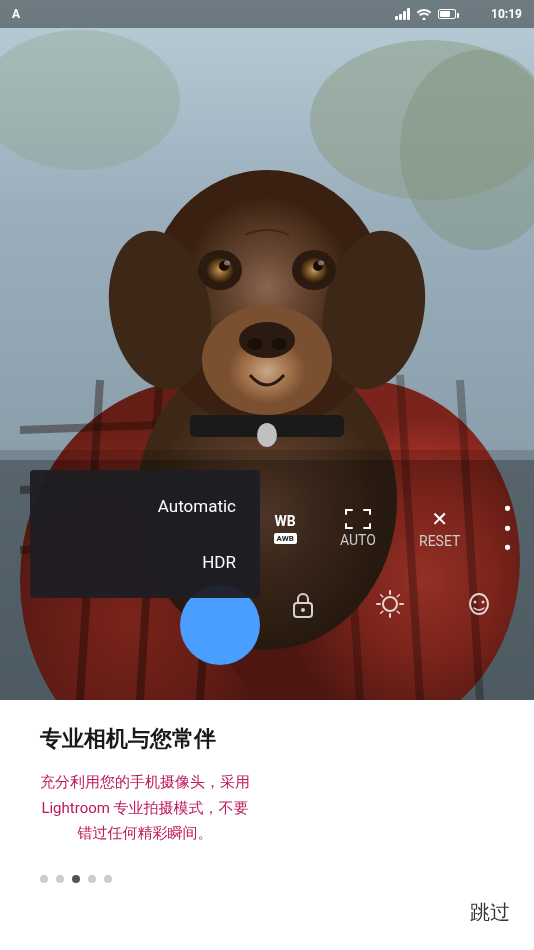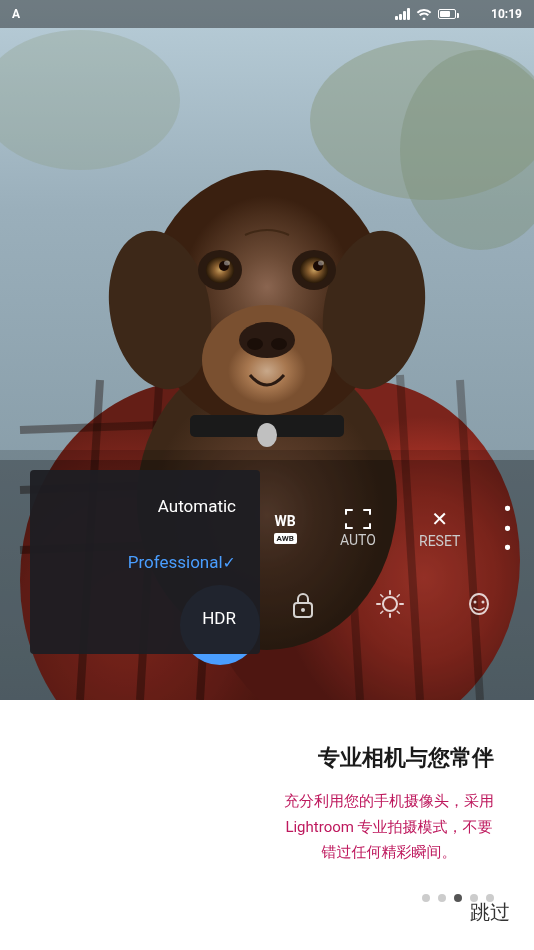--- a/index.html
+++ b/index.html
@@ -153,22 +153,22 @@
 
     
     .bottom-section {
       position: absolute;
       top: 700px;
       left: 0; right: 0;
       bottom: 0;
       background: #fff;
       display: flex;
       flex-direction: column;
-      align-items: flex-end;
-      padding: 43px 40px 20px;
+      align-items: flex-start;
+      padding: 24px 40px 20px;
     }
     .bottom-title {
       font-size: 22px;
       font-weight: 600;
       color: #1a1a1a;
       margin-bottom: 16px;
       text-align: center;
     }
     .bottom-desc {
       font-size: 15px;
@@ -343,24 +343,20 @@
     <path d="M 245 235 Q 267 225 289 235" stroke="#2a1805" stroke-width="2" fill="none" opacity="0.5"></path>
 
     <rect x="0" y="450" width="534" height="250" fill="rgba(0,0,0,0.15)"></rect>
 
     <rect x="0" y="460" width="534" height="240" fill="rgba(0,0,0,0.25)"></rect>
   </svg>
 
   <div class="dropdown-menu">
     <div class="dropdown-item">
       <span>Automatic</span>
-    </div>
-    <div class="dropdown-item active">
-      <span>Professional</span>
-      <span class="check-icon">✓</span>
     </div>
     <div class="dropdown-item">
       <span>HDR</span>
     </div>
   </div>
 
   <div style="position:absolute; top:500px; left:262px; right:10px; display:flex; align-items:center; justify-content:space-around;gap:20px;">
     <div class="control-btn">
       <span class="wb-label">WB</span>
       <div class="wb-badge">AWB</div>

